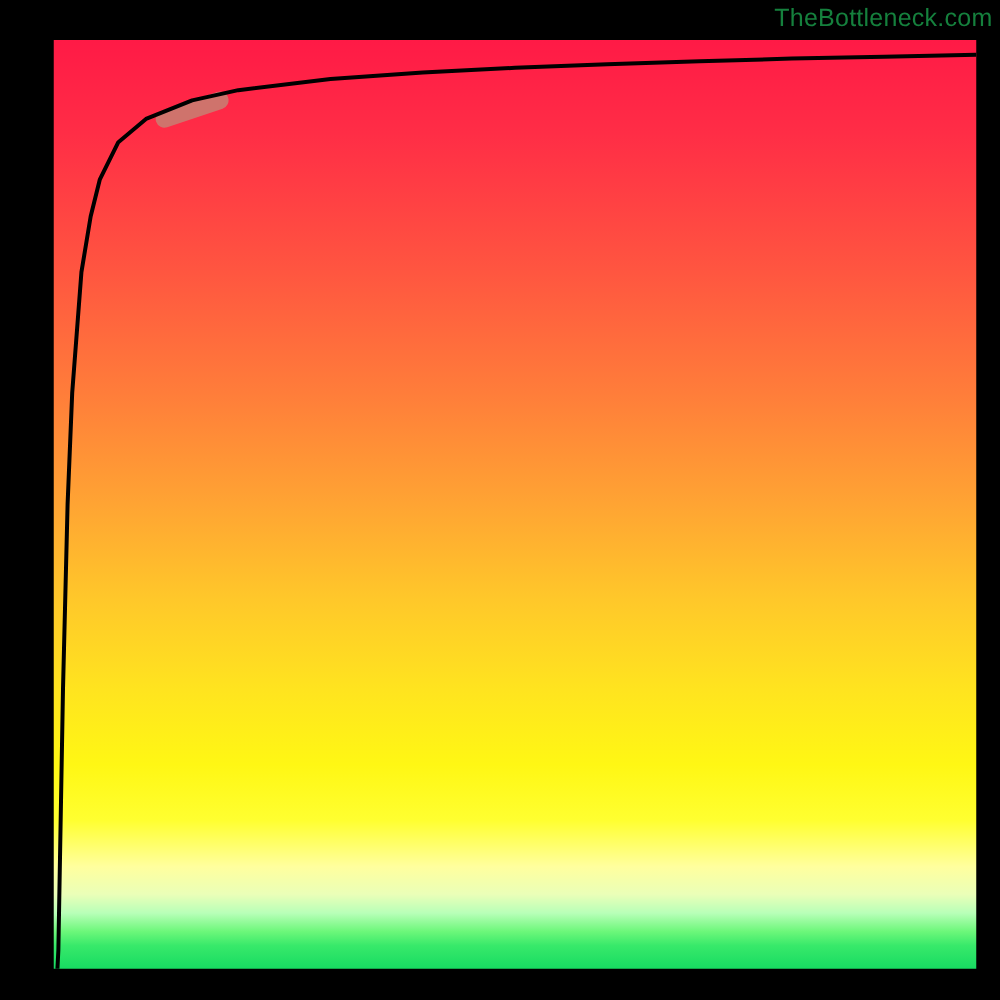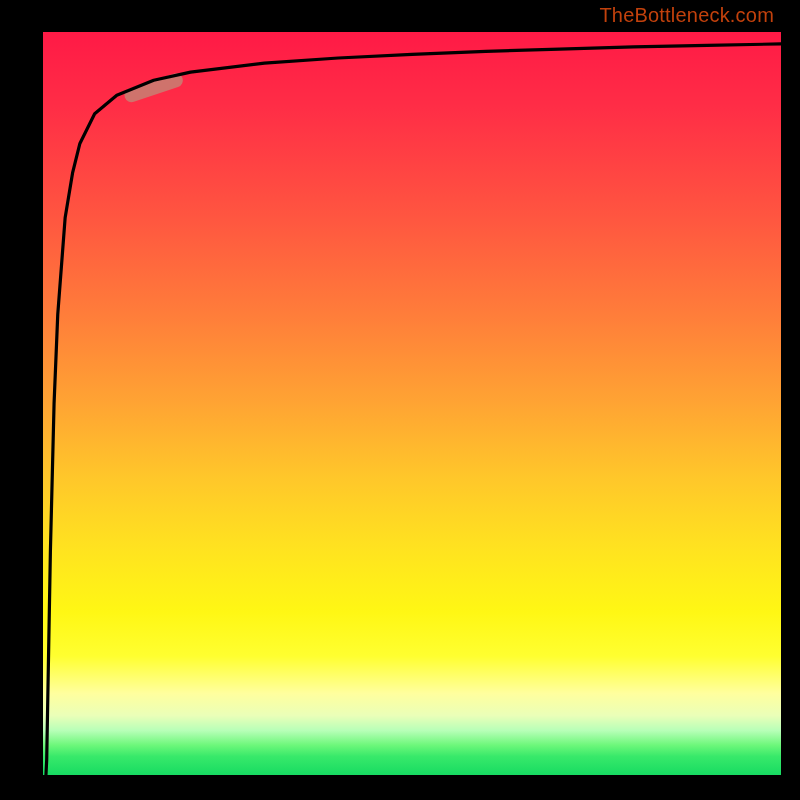--- a/index.html
+++ b/index.html
@@ -6,24 +6,24 @@
   html, body { width: 800px; height: 800px; overflow: hidden; background: #000; }
   .root {
     width: 800px;
     height: 800px;
     position: relative;
     background: #000;
   }
   .watermark {
     position: absolute;
     top: 4px;
-    right: 26px;
+    right: 6px;
     font-family: Arial, Helvetica, sans-serif;
     font-size: 20px;
-    color: #c2410c;
+    color: #15803d;
     letter-spacing: 0.2px;
     user-select: none;
   }
   .plot-area {
     position: absolute;
     left: 43px;
     top: 32px;
     width: 738px;
     height: 743px;
     

